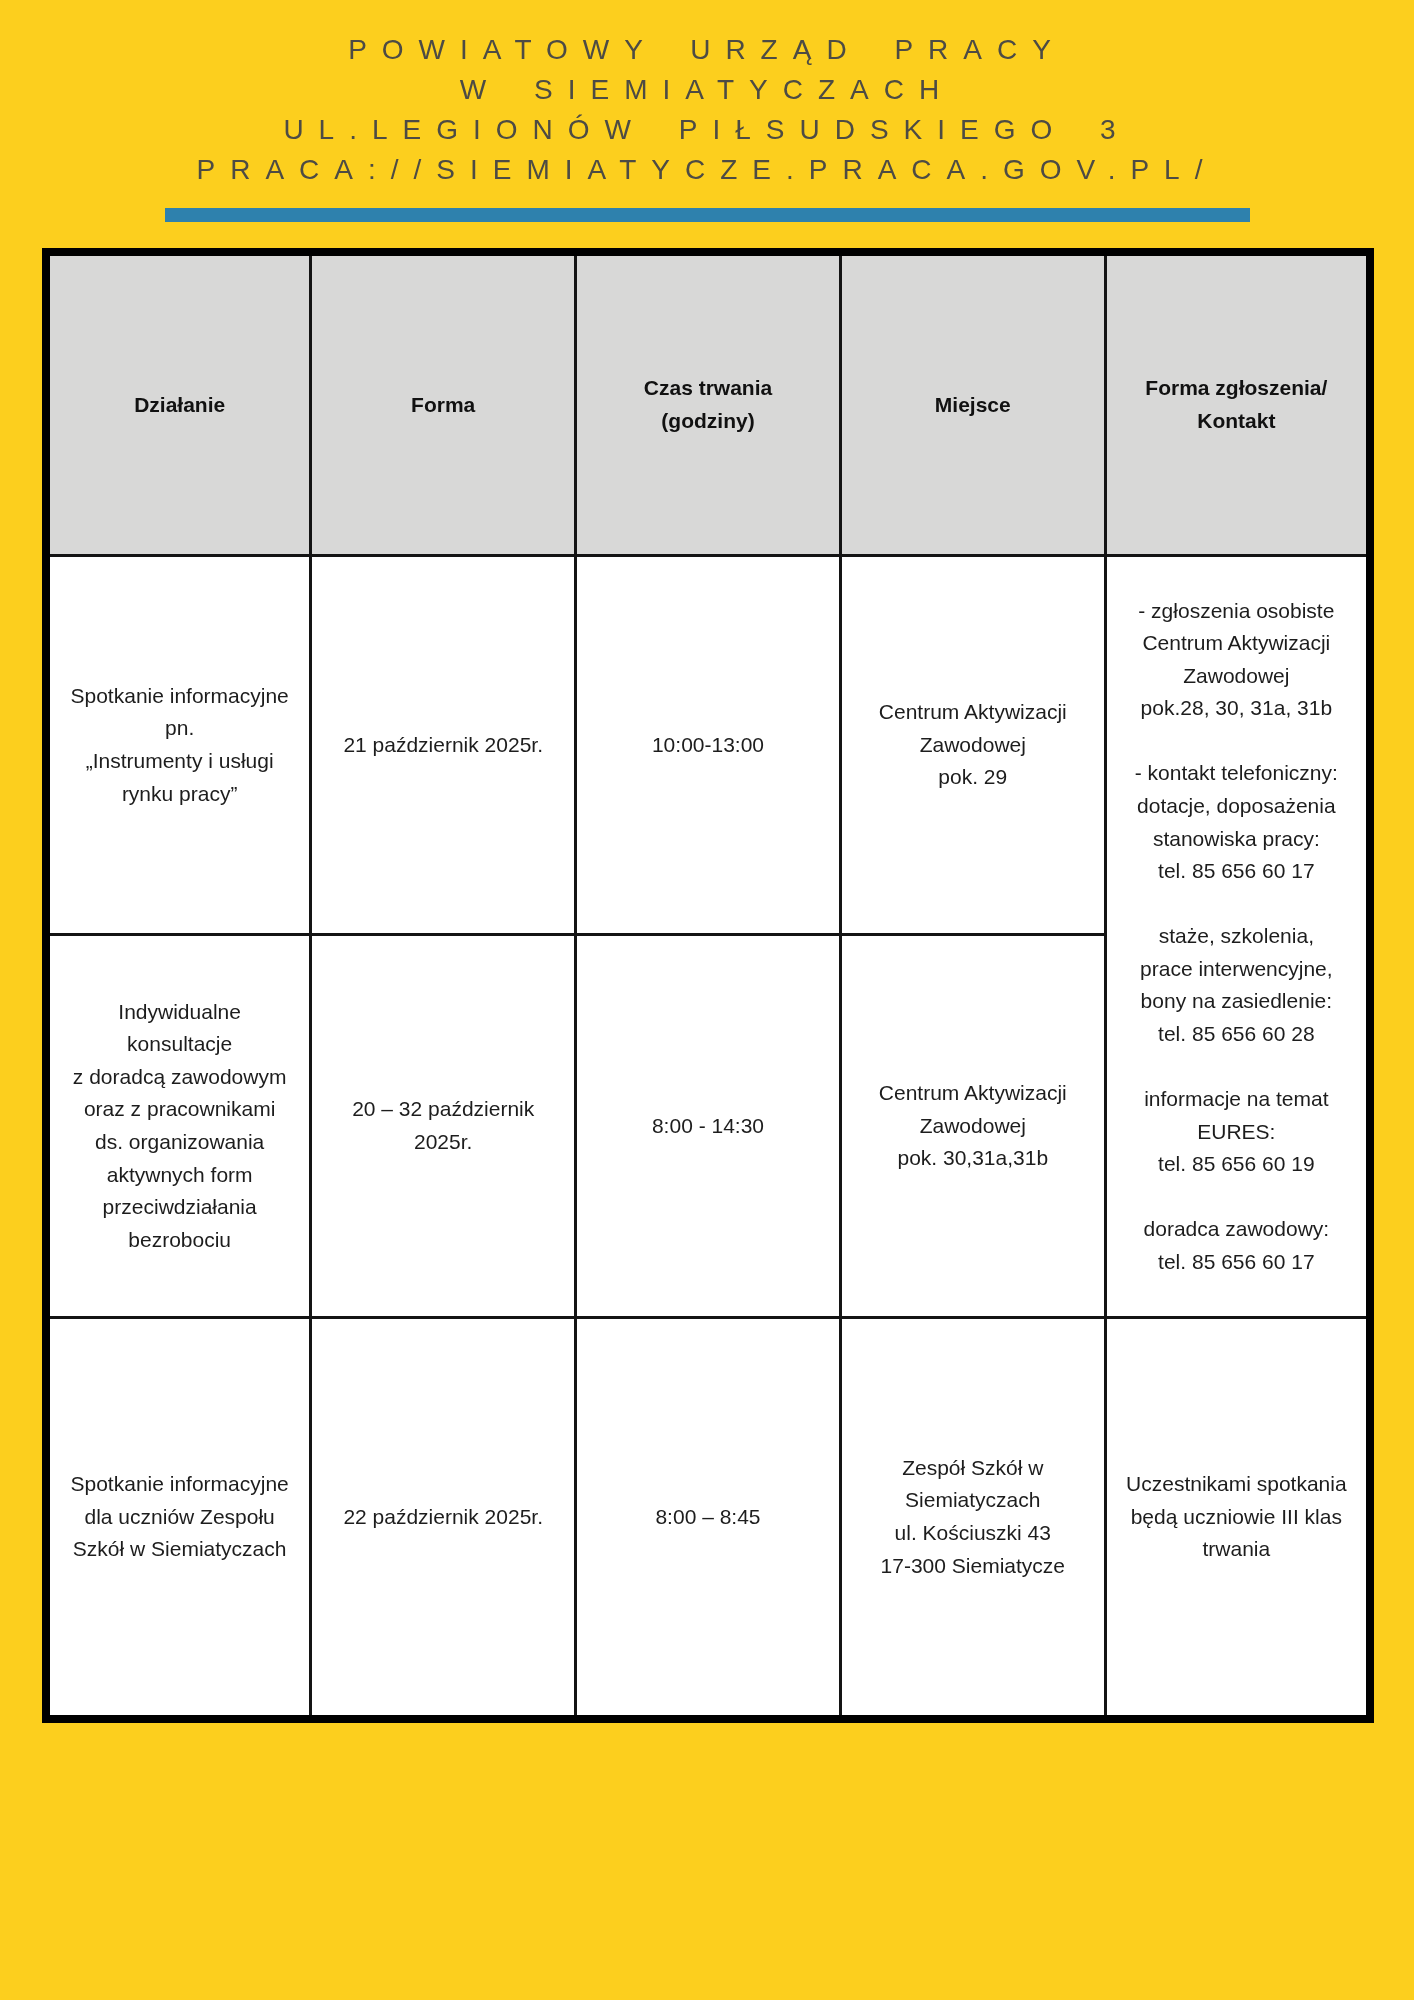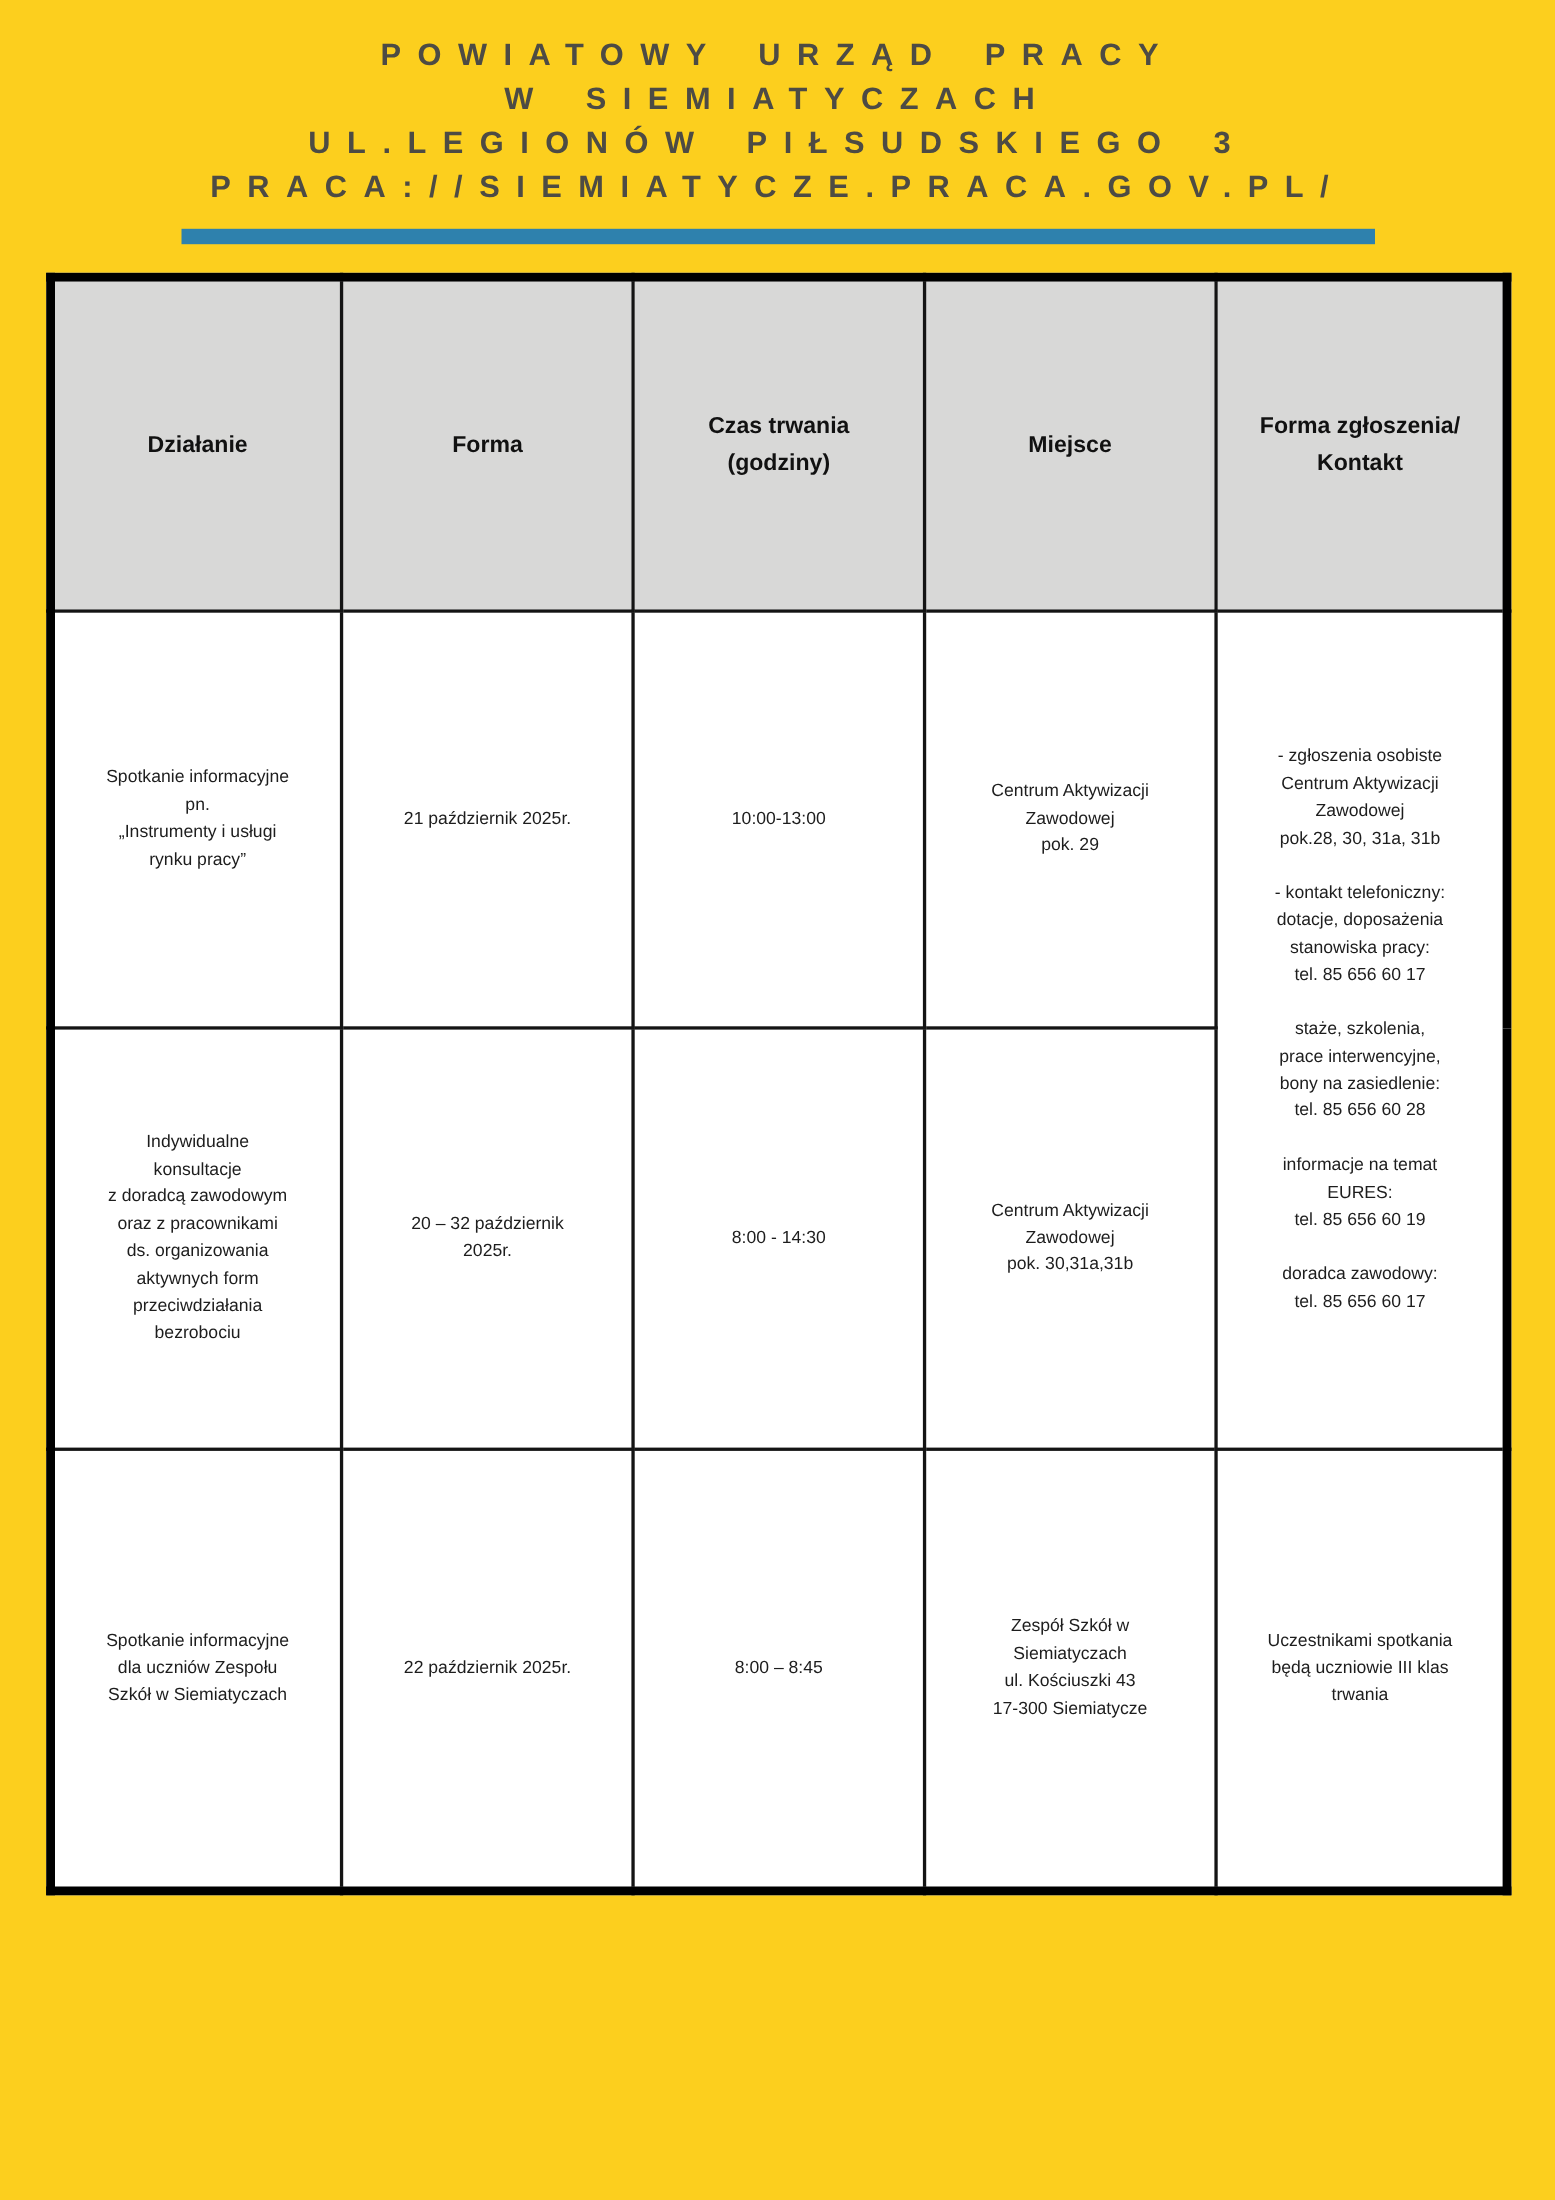--- a/index.html
+++ b/index.html
@@ -16,21 +16,21 @@
   }
   .poster {
     width: 1414px;
     height: 2000px;
   }
   
   .org-header {
     padding-top: 30px;
     text-align: center;
     color: #4d4b44;
-    font-weight: bold;
+    font-weight: normal;
     font-size: 28px;
     line-height: 40px;
     letter-spacing: 15px;
     word-spacing: 10px;
     white-space: nowrap;
   }
   .divider-bar {
     width: 1085px;
     height: 14px;
     background: #2e81ad;
@@ -58,21 +58,21 @@
   table.schedule th {
     background: #d8d8d7;
     color: #111111;
     font-size: 21px;
     font-weight: bold;
     line-height: 1.55;
     height: 290px;
   }
   table.schedule td {
     color: #1d1d1d;
-    font-size: 16px;
+    font-size: 21px;
     font-weight: normal;
     line-height: 1.55;
   }
   tr.row-1 td { height: 368px; }
   tr.row-2 td { height: 372px; }
   tr.row-3 td { height: 388px; }
 </style>
 </head>
 <body>
 

